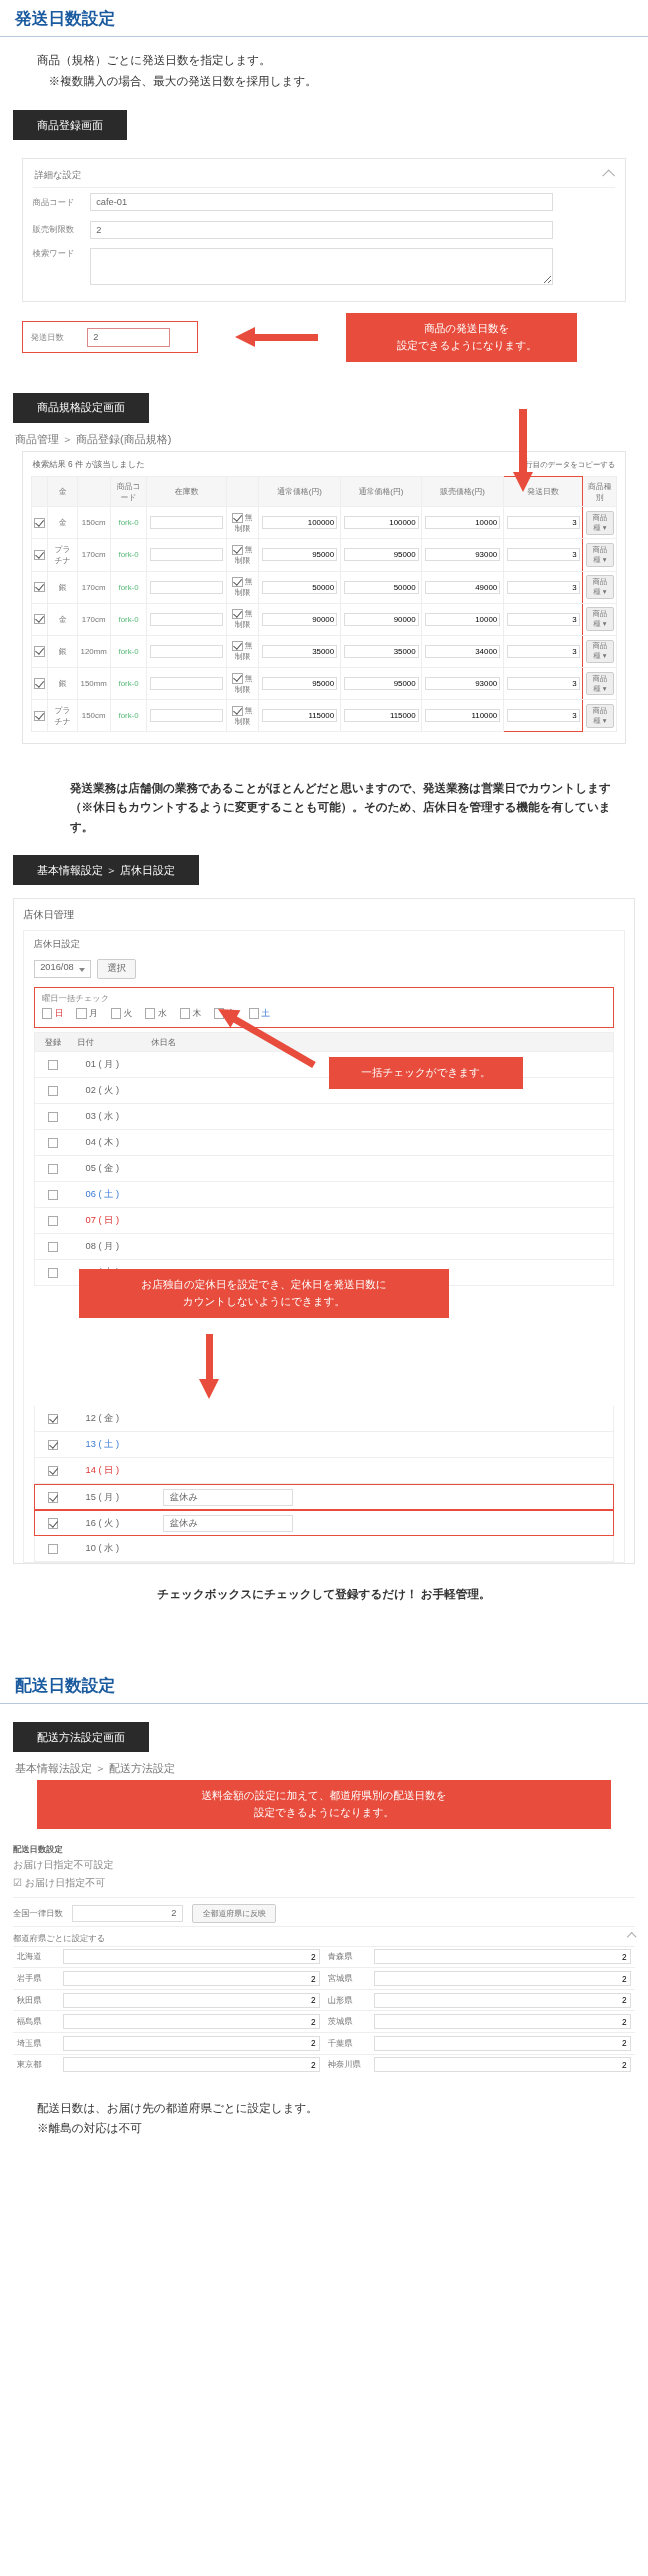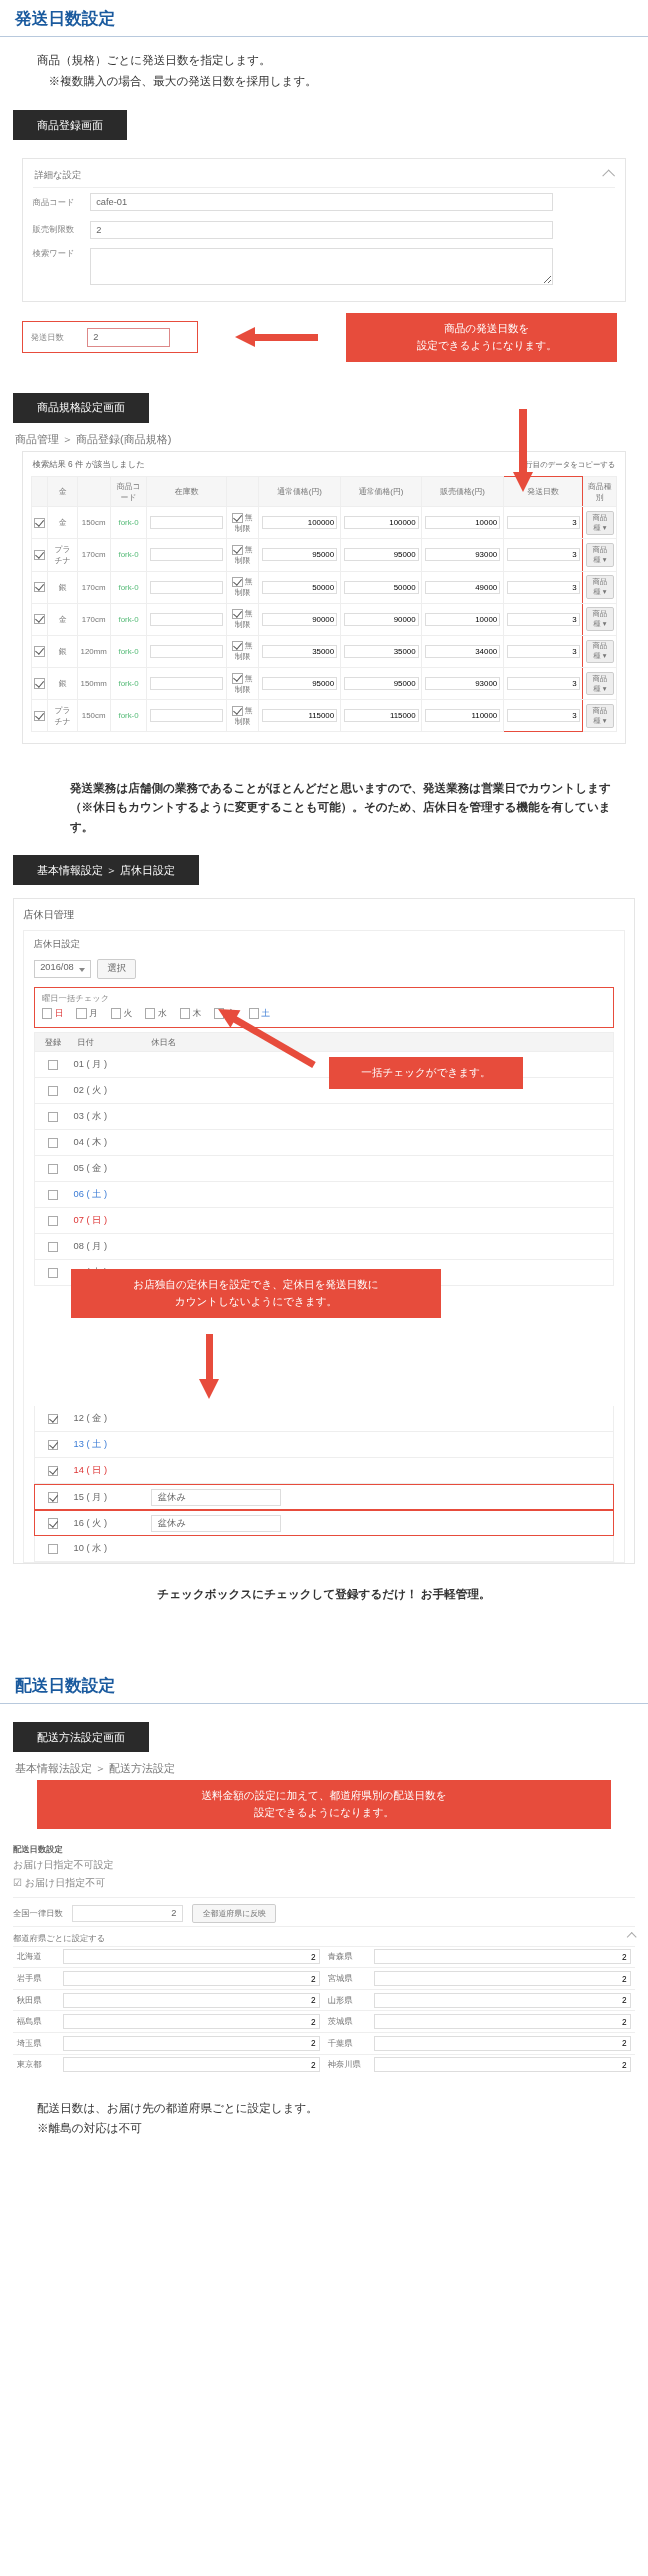--- a/index.html
+++ b/index.html
@@ -142,21 +142,21 @@
   .wd-sun { color:#d33; }
   .wd-sat { color:#3a7bd5; }
   .cal-head { display:flex; background:#f4f4f4; border:0.9px solid #eee; font-size:8.3px; }
   .cal-head > div { padding:3.7px 5.6px; }
   .cal-head .c1 { width:37px; text-align:center; }
   .cal-head .c2 { width:74px; }
   .cal-head .c3 { flex:1; }
   .cal-row { display:flex; align-items:center; border-left:0.9px solid #eee; border-right:0.9px solid #eee; border-bottom:0.9px solid #eee; font-size:9.3px; height:26px; }
   .cal-row.redline { border:1.9px solid #e74c3c; }
   .cal-row .c1 { width:37px; text-align:center; }
-  .cal-row .c2 { width:74px; padding-left:1.9px; }
+  .cal-row .c2 { width:74px; padding-left:1.9px;margin-left:12px; }
   .cal-row .c3 { flex:1; padding:0 5.6px; }
   .cal-row .c3 .input-box { width:130px; height:16.7px; }
   .date-sat { color:#3a7bd5; }
   .date-sun { color:#d33; }
   .cb { display:inline-block; width:10.2px; height:10.2px; border:0.9px solid #aaa; background:#fff; position:relative; vertical-align:middle; }
   .cb.checked::after { content:""; position:absolute; left:1.9px; top:-0.9px; width:3.7px; height:7.4px; border-right:1.9px solid #555; border-bottom:1.9px solid #555; transform:rotate(40deg); }
   .tail-note { text-align:center; font-size:11.6px; font-weight:bold; color:#333; padding:15px 0 28px; }
   
   .deliv-panel { margin:0 13px 9.3px; font-size:8.3px; color:#777; }
   .deliv-sub { font-size:10px; color:#888; margin:3.7px 0 1.9px; }
@@ -203,21 +203,21 @@
       <div class="highlight-row-wrap" style="width:176px;">
         <span class="lbl">発送日数</span>
         <input class="input-box" value="2" style="">
       </div>
       <div style="width:37px;"></div>
       <div class="arrow-left">
           <div class="shaft"></div>
           <div class="head"></div>
         </div>
       <div style="width:28px;"></div>
-      <div class="red-callout" style="width:271px;padding-left:23px;">
+      <div class="red-callout" style="width:231px;padding-left:23px;">
         <div>商品の発送日数を</div>
         <div>設定できるようになります。</div>
       </div>
     </div>
 
     <div class="abs" style="right:102px; top:269px;">
       <div class="arrow-down">
           <div class="shaft"></div>
           <div class="head"></div>
         </div>
@@ -463,21 +463,21 @@
         <div class="arrow-left" style="width:111px;">
             <div class="shaft" style="width:93px;"></div>
             <div class="head"></div>
           </div>
       </div>
     </div>
     <div class="abs red-callout" style="left:315px; top:158px; width:194px;">
       <span>一括チェックができます。</span>
     </div>
 
-    <div class="abs red-callout" style="left:57px; top:370px; width:370px;">
+    <div class="abs red-callout" style="left:65px; top:370px; width:370px;">
       <div>お店独自の定休日を設定でき、定休日を発送日数に</div>
       <div>カウントしないようにできます。</div>
     </div>
     <div class="abs" style="left:185px; top:435px;">
       <div class="arrow-down" style="height:65px;">
           <div class="shaft" style="height:46px;"></div>
           <div class="head"></div>
         </div>
     </div>
   </div>

